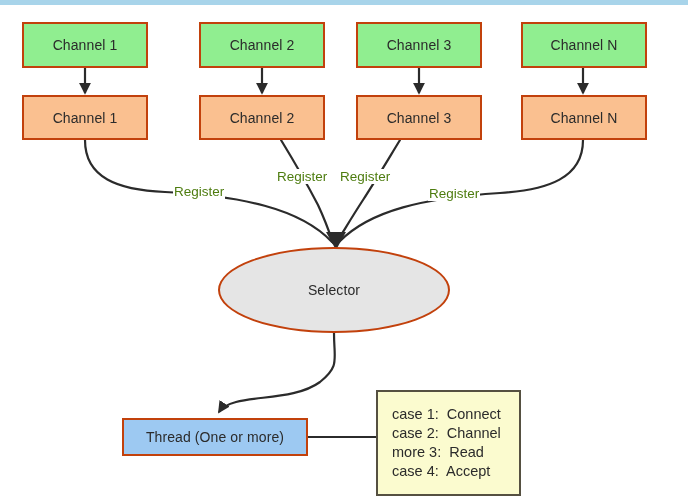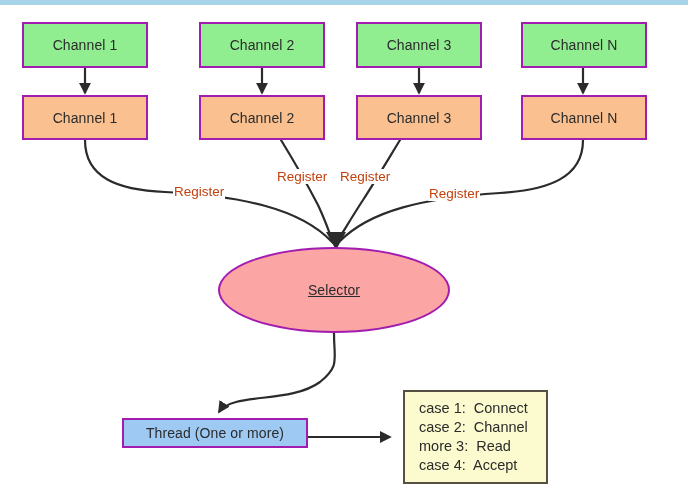--- a/index.html
+++ b/index.html
@@ -27,57 +27,56 @@
     position: absolute;
     left: 0;
     top: 0;
     width: 688px;
     height: 500px;
     pointer-events: none;
   }
   .node {
     position: absolute;
     box-sizing: border-box;
-    border: 2px solid #a21caf;
+    border: 2px solid #c2410c;
     display: flex;
     align-items: center;
     justify-content: center;
     color: #2b2b2b;
     font-size: 14px;
     letter-spacing: 0.1px;
     white-space: nowrap;
   }
   .node.green  { background: #90ee90; }
   .node.orange { background: #fac090; }
   .node.blue   { background: #9dc9f2; }
   .node.ellipse {
-    background: #fca5a5;
+    background: #e5e5e5;
     border-radius: 50%;
-    text-decoration: underline;
   }
   .case-box {
     position: absolute;
     box-sizing: border-box;
     border: 2px solid #555041;
     background: #fbfbcf;
     display: flex;
     flex-direction: column;
     justify-content: center;
     padding-left: 14px;
     color: #2b2b2b;
     font-size: 14.5px;
   }
   .case-line {
     line-height: 19px;
     white-space: pre;
   }
   .edge-label {
     position: absolute;
     font-size: 13.5px;
-    color: #c2410c;
+    color: #4d7c0f;
     background: #ffffff;
     padding: 0 1px;
     white-space: nowrap;
     line-height: 15px;
   }
 </style>
 </head>
 <body>
 
 <div id="canvas">
@@ -139,24 +138,24 @@
 
   <div class="edge-label" style="left:173px; top:184px;">Register</div>
   <div class="edge-label" style="left:276px; top:169px;">Register</div>
   <div class="edge-label" style="left:339px; top:169px;">Register</div>
   <div class="edge-label" style="left:428px; top:186px;">Register</div>
 
   <div class="node ellipse" style="left:218px; top:247px; width:232px; height:86px;">
     <span>Selector</span>
   </div>
 
-  <div class="node blue" style="left:122px; top:418px; width:186px; height:30px;">
+  <div class="node blue" style="left:122px; top:418px; width:186px; height:38px;">
     <span>Thread (One or more)</span>
   </div>
 
-  <div class="case-box" style="left:403px; top:390px; width:145px; height:94px;">
+  <div class="case-box" style="left:376px; top:390px; width:145px; height:106px;">
     <div class="case-line">case 1:  Connect</div>
     <div class="case-line">case 2:  Channel</div>
     <div class="case-line">more 3:  Read</div>
     <div class="case-line">case 4:  Accept</div>
   </div>
 
 </div>
 
 </body></html>

